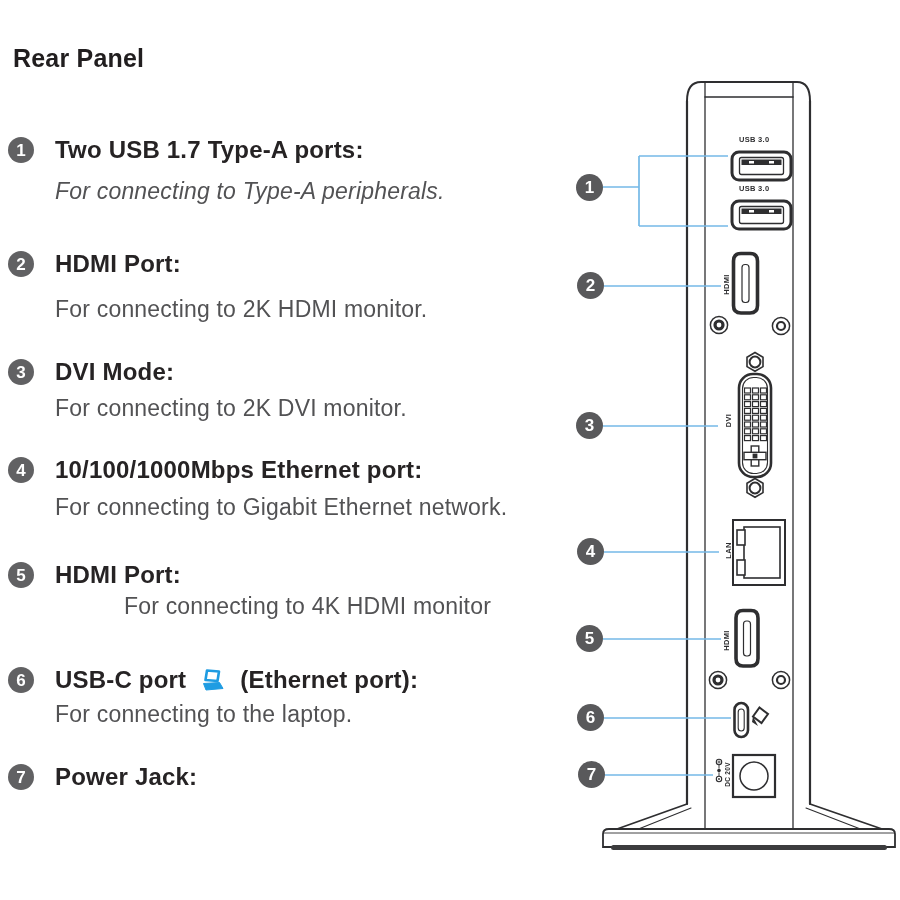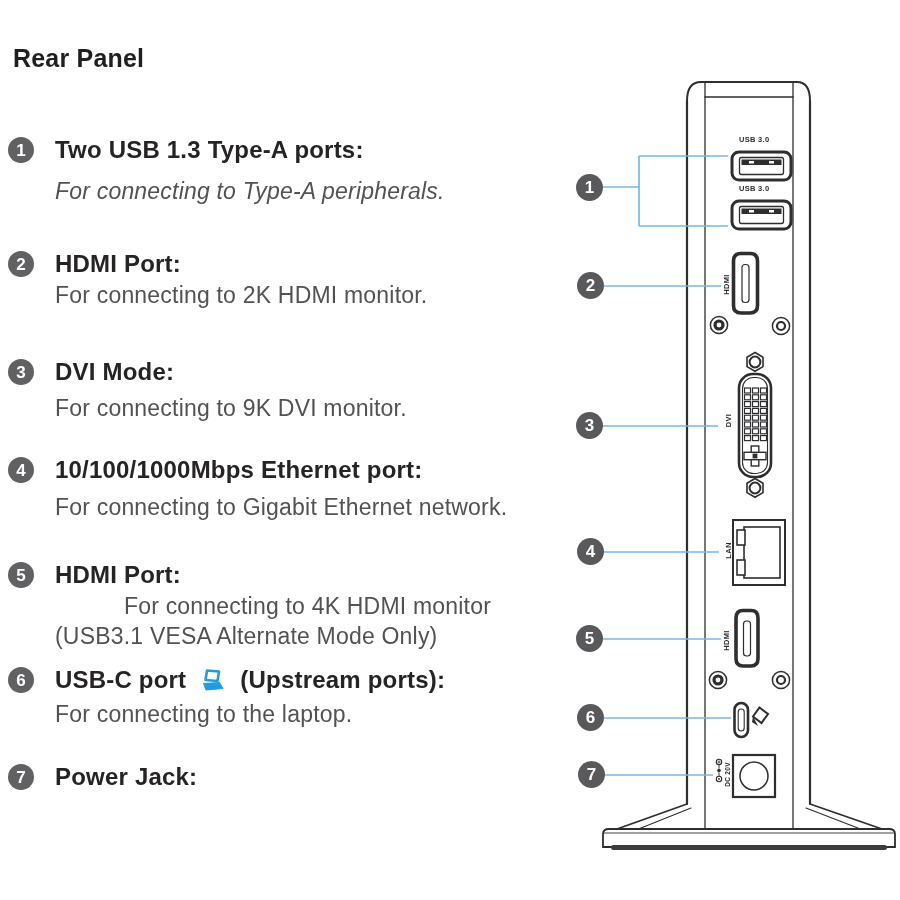--- a/index.html
+++ b/index.html
@@ -45,70 +45,69 @@
 </head>
 <body>
 
 <div class="canvas">
 
   <div class="page-title">Rear Panel</div>
 
   <div class="item" style="top:136px">
     <div class="badge">1</div>
     <div class="itxt">
-      <div class="ititle">Two USB 1.3 Type-A ports:</div>
+      <div class="ititle">Two USB 1.7 Type-A ports:</div>
       <div class="idesc mt12">For connecting to Type-A peripherals.</div>
     </div>
   </div>
 
   <div class="item" style="top:250px">
     <div class="badge">2</div>
     <div class="itxt">
       <div class="ititle">HDMI Port:</div>
-      <div class="idesc" style="margin-top:2px">For connecting to 2K HDMI monitor.</div>
+      <div class="idesc" style="margin-top:16px">For connecting to 2K HDMI monitor.</div>
     </div>
   </div>
 
   <div class="item" style="top:358px">
     <div class="badge">3</div>
     <div class="itxt">
       <div class="ititle">DVI Mode:</div>
-      <div class="idesc" style="margin-top:7px">For connecting to 9K DVI monitor.</div>
+      <div class="idesc" style="margin-top:7px">For connecting to 2K DVI monitor.</div>
     </div>
   </div>
 
   <div class="item" style="top:456px">
     <div class="badge">4</div>
     <div class="itxt">
       <div class="ititle">10/100/1000Mbps Ethernet port:</div>
       <div class="idesc" style="">For connecting to Gigabit Ethernet network.</div>
     </div>
   </div>
 
   <div class="item" style="top:561px">
     <div class="badge">5</div>
     <div class="itxt">
       <div class="ititle">HDMI Port:</div>
       <div class="idesc mt2">For connecting to 4K HDMI monitor</div>
-      <div class="idesc" style="margin-top:0">(USB3.1 VESA Alternate Mode Only)</div>
     </div>
   </div>
 
   <div class="item" style="top:666px">
     <div class="badge">6</div>
     <div class="itxt">
       <div class="ititle title-row">
         <span>USB-C port</span>
         <span class="laptop-ic">
           <svg width="26" height="23" viewBox="0 0 26 23">
             <path d="M7,1.5 L19,2.5 L17.5,12 L5.5,11 Z" fill="#ffffff" stroke="#1f9ce2" stroke-width="2.6" stroke-linejoin="round"></path>
             <path d="M3.5,14.5 L19.5,13.5 L23,19.5 L6,21 Z" fill="#1f9ce2" stroke="#1f9ce2" stroke-width="1" stroke-linejoin="round"></path>
           </svg>
         </span>
-        <span>(Upstream ports):</span>
+        <span>(Ethernet port):</span>
       </div>
       <div class="idesc mt5">For connecting to the laptop.</div>
     </div>
   </div>
 
   <div class="item" style="top:763px">
     <div class="badge">7</div>
     <div class="itxt">
       <div class="ititle">Power Jack:</div>
     </div>

